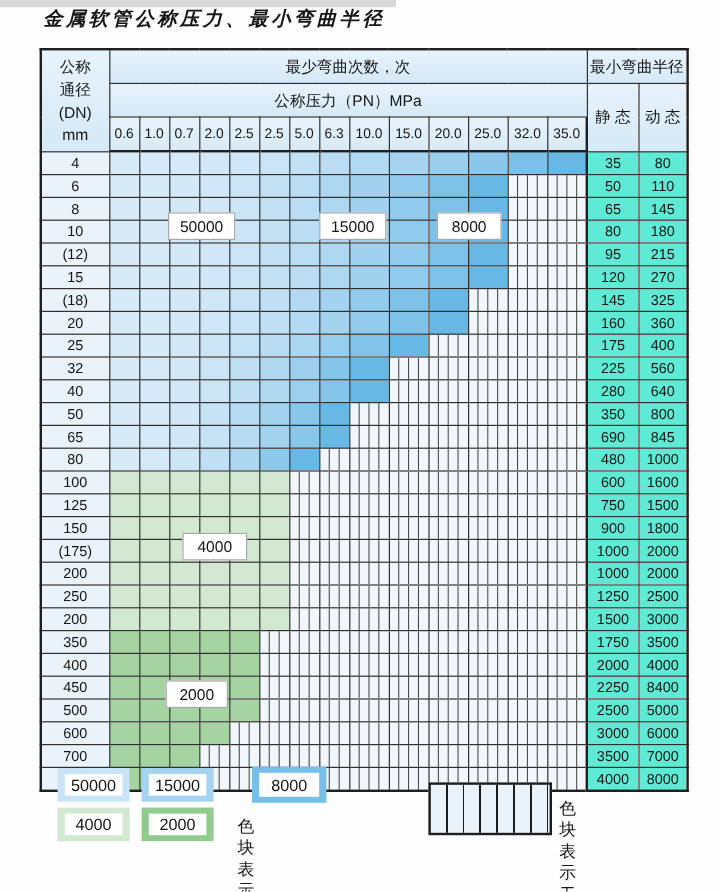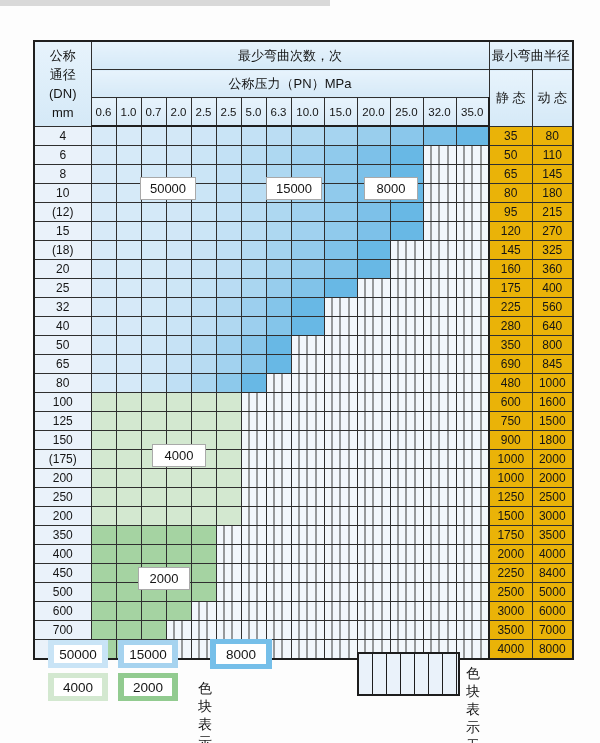--- a/index.html
+++ b/index.html
@@ -14,37 +14,38 @@
         text-align:center;vertical-align:middle;overflow:hidden;white-space:nowrap;}
   tr.hrow1 th, tr.hrow2 th{height:27px;font-size:13px;background:linear-gradient(#e7f3fc,#d5e9f7);}
   tr.hrow3 th{height:27px;font-size:11.5px;background:linear-gradient(#e7f3fc,#d8eaf7);border-bottom:2px solid #1f1f1f;}
   th.corner{background:#ecf3fa;font-size:12.5px;line-height:19px;border-right:2px solid #1f1f1f;}
   th.radius-h{font-size:13px;}
   th.sd{font-size:13px;}
   td.dn{height:18px;background:#eaf2fa;font-size:12px;border-right:2px solid #1f1f1f;}
   td.pcell{height:18px;}
   td.pcell.last-p{border-right:2px solid #1f1f1f;}
   td.hatch{background-color:#f2f7fc;background-image:repeating-linear-gradient(to right,transparent 0 7.2px,#3a3a3a 7.2px 8.2px);}
-  td.val{height:18px;background:#eab308;font-size:12px;}
+  td.val{height:18px;background:#5eead4;font-size:12px;}
   .region-label{position:absolute;background:#ffffff;border:1px solid #a9a9a9;
         display:flex;align-items:center;justify-content:center;font-size:13px;z-index:5;}
   .legend{position:absolute;left:0;top:0;}
   .swatch{position:absolute;}
   .swatch-inner{position:absolute;left:6px;top:5px;right:6px;bottom:5px;background:#fff;
         display:flex;align-items:center;justify-content:center;font-size:13.5px;}
   .legend-text{position:absolute;font-size:14px;letter-spacing:1px;}
   .hatch-box{position:absolute;left:357px;top:652px;width:99px;height:40px;border:2px solid #1d1d1d;
         background-color:#eaf2fa;background-image:repeating-linear-gradient(to right,transparent 0 12.5px,#1d1d1d 12.5px 14px);}
 </style>
 </head>
 <body>
 
 <div class="page">
   <div class="top-artifact"></div>
 
+  <div class="doc-title">金属软管公称压力、最小弯曲半径</div>
 
   <table class="spec">
     <colgroup>
       <col style="width:57px">
       <col style="width:25px">
         <col style="width:25px">
         <col style="width:25px">
         <col style="width:25px">
       <col style="width:25px">
         <col style="width:25px">

